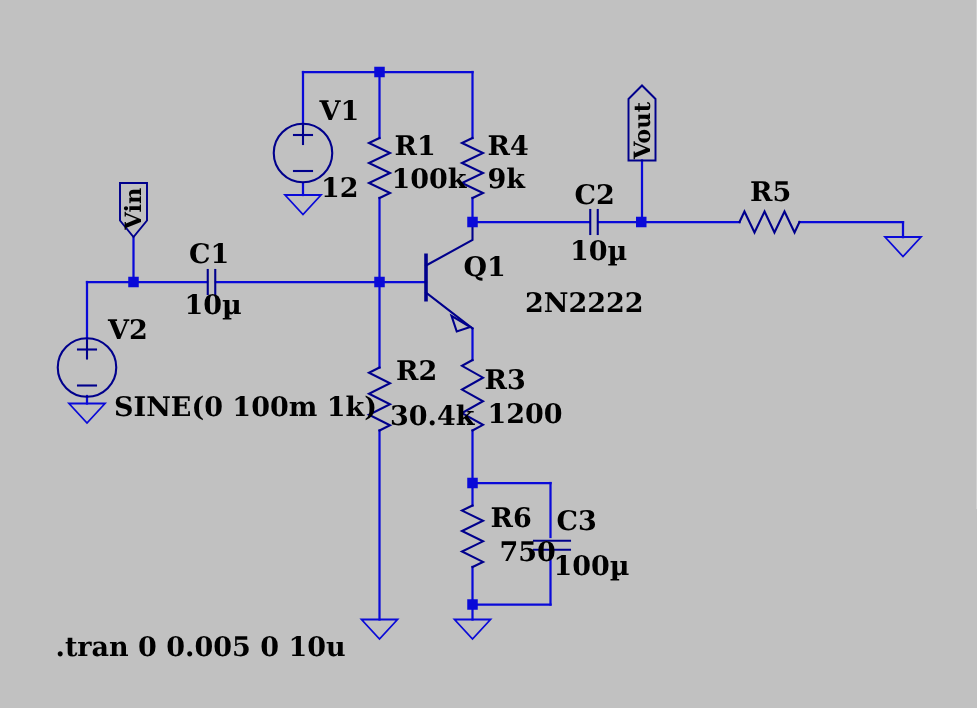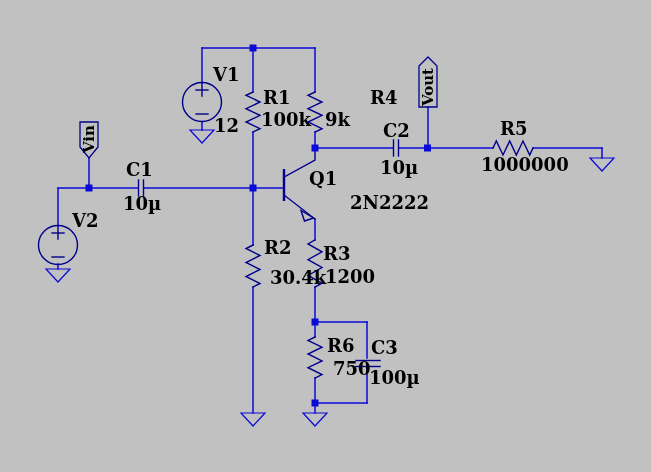--- a/index.html
+++ b/index.html
@@ -122,48 +122,49 @@
     <rect class="junction" x="311.5" y="144.5" width="7" height="7"></rect>
     <rect class="junction" x="424" y="144.5" width="7" height="7"></rect>
     <rect class="junction" x="311.5" y="318.5" width="7" height="7"></rect>
     <rect class="junction" x="311.5" y="399.5" width="7" height="7"></rect>
   </svg>
 
   <div class="lbl" style="left:213px; top:67px;">V1</div>
   <div class="lbl" style="left:214px; top:118px;">12</div>
 
   <div class="lbl" style="left:72px;  top:213px;">V2</div>
+  <div class="lbl" style="left:76px;  top:264px;">SINE(0 100m 1k)</div>
 
   <div class="lbl" style="left:263px; top:90px;">R1</div>
   <div class="lbl" style="left:261px; top:112px;text-align:right;">100k</div>
 
-  <div class="lbl" style="left:325px; top:90px;margin-left:45px;">R4</div>
+  <div class="lbl" style="left:325px; top:90px;">R4</div>
   <div class="lbl" style="left:325px; top:112px;">9k</div>
 
   <div class="lbl" style="left:264px; top:240px;">R2</div>
-  <div class="lbl" style="left:270px; top:270px;">30.4k</div>
+  <div class="lbl" style="left:260px; top:270px;">30.4k</div>
 
   <div class="lbl" style="left:323px; top:246px;text-align:right;">R3</div>
   <div class="lbl" style="left:325px; top:269px;">1200</div>
 
   <div class="lbl" style="left:500px; top:121px;">R5</div>
-  <div class="lbl" style="left:481px; top:157px;">1000000</div>
 
   <div class="lbl" style="left:327px; top:338px;">R6</div>
   <div class="lbl" style="left:333px; top:361px;">750</div>
 
   <div class="lbl" style="left:126px; top:162px;">C1</div>
   <div class="lbl" style="left:123px; top:196px;">10µ</div>
 
   <div class="lbl" style="left:383px; top:123px;">C2</div>
   <div class="lbl" style="left:380px; top:160px;">10µ</div>
 
   <div class="lbl" style="left:371px; top:340px;">C3</div>
   <div class="lbl" style="left:369px; top:370px;">100µ</div>
 
   <div class="lbl" style="left:309px; top:171px;">Q1</div>
   <div class="lbl" style="left:309px; top:195px;margin-left:41px;">2N2222</div>
 
+  <div class="lbl" style="left:37px; top:424px;">.tran 0 0.005 0 10u</div>
 
   <div class="vlabel" style="left:72px;  top:131px; width:34px; height:16px;">Vin</div>
   <div class="vlabel" style="left:408px; top:79px;  width:40px; height:16px;">Vout</div>
 
 </div>
 
 </body></html>

